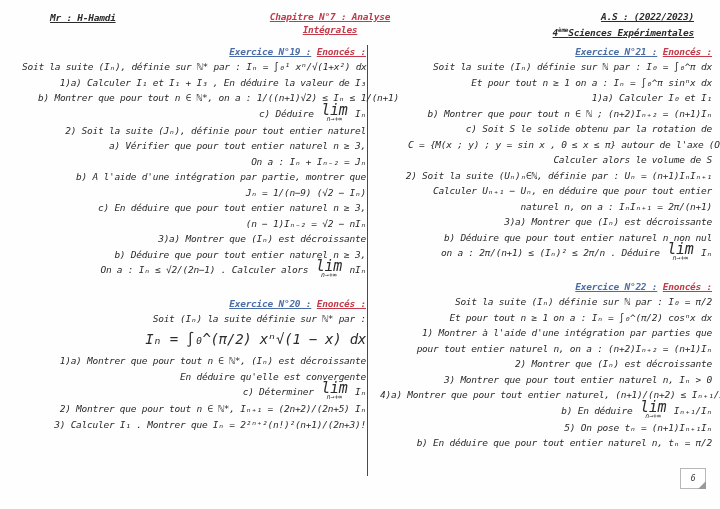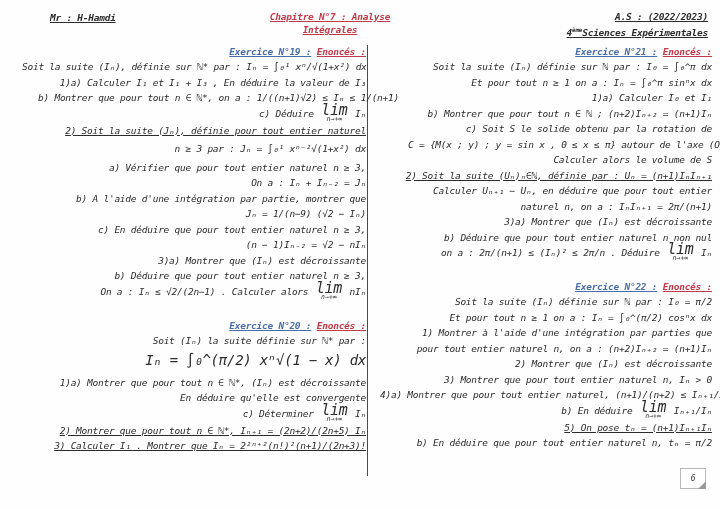--- a/index.html
+++ b/index.html
@@ -4,35 +4,35 @@
 <style>
   html,body{margin:0;padding:0;}
   body{
     width:720px;height:509px;position:relative;background:#fefefe;
     font-family:"DejaVu Sans Mono",monospace;font-style:italic;
     color:#2b2b2b;font-size:9.5px;letter-spacing:-0.25px;overflow:hidden;
   }
   .hdr-left{position:absolute;left:50px;top:12px;font-weight:bold;text-decoration:underline;}
   .hdr-center{position:absolute;left:200px;top:10px;width:260px;text-align:center;font-weight:bold;}
   .hdr-center div{text-decoration:underline;line-height:13px;}
-  .hdr-right{position:absolute;right:12px;top:10px;width:220px;text-align:right;font-weight:bold;}
+  .hdr-right{position:absolute;right:26px;top:10px;width:220px;text-align:right;font-weight:bold;}
   .hdr-right div{text-decoration:underline;line-height:13px;}
   .red{color:#c13b4a;}
   sup{font-size:6px;}
   .divider{position:absolute;left:367px;top:45px;width:1px;height:431px;background:#4a4a4a;}
   .col{position:absolute;top:44px;text-align:right;}
   .col-left{left:22px;width:344px;}
   .col-right{left:380px;width:332px;}
   .ex{margin:0 0 0 0;}
   .ex + .ex{margin-top:17px;}
   .ex-title{font-weight:bold;line-height:15px;white-space:nowrap;}
   .t-blue{color:#4a6da7;text-decoration:underline;}
   .t-red{color:#c13b4a;text-decoration:underline;}
   .line{line-height:15.5px;white-space:nowrap;}
-  .i1{padding-left:8px;text-decoration:underline;}
+  .i1{padding-left:8px;}
   .i2{padding-left:16px;}
   .i3{padding-left:28px;}
   .i4{padding-left:44px;}
   .tall{margin:3px 0;}
   .tall2{margin:5px 0 6px 0;font-size:14px;}
   .limwrap{display:inline-flex;flex-direction:column;align-items:center;vertical-align:middle;line-height:1;margin:0 2px;}
   .limtop{font-size:15px;line-height:9px;}
   .limsub{font-size:6.5px;line-height:7px;margin-top:1px;letter-spacing:0;}
   .page-box{
     position:absolute;left:680px;top:468px;width:24px;height:19px;
@@ -72,21 +72,20 @@
       <div class="line">Soit la suite (Iₙ), définie sur ℕ* par : Iₙ = ∫₀¹ xⁿ/√(1+x²) dx</div>
       <div class="line">1)a) Calculer I₁ et I₁ + I₃ , En déduire la valeur de I₃</div>
       <div class="line i2">b) Montrer que pour tout n ∈ ℕ*, on a : 1/((n+1)√2) ≤ Iₙ ≤ 1/(n+1)</div>
       <div class="line i2">
         <span>c) Déduire </span><span class="limwrap">
             <span class="limtop">lim</span>
             <span class="limsub">n→+∞</span>
           </span><span> Iₙ</span>
       </div>
       <div class="line i1">2) Soit la suite (Jₙ), définie pour tout entier naturel</div>
-      <div class="line i4 tall">n ≥ 3 par : Jₙ = ∫₀¹ xⁿ⁻²√(1+x²) dx</div>
       <div class="line i2">a) Vérifier que pour tout entier naturel n ≥ 3,</div>
       <div class="line i3">On a : Iₙ + Iₙ₋₂ = Jₙ</div>
       <div class="line i2">b) A l'aide d'une intégration par partie, montrer que</div>
       <div class="line i3">Jₙ = 1/(n−9) (√2 − Iₙ)</div>
       <div class="line i2">c) En déduire que pour tout entier naturel n ≥ 3,</div>
       <div class="line i3">(n − 1)Iₙ₋₂ = √2 − nIₙ</div>
       <div class="line">3)a) Montrer que (Iₙ) est décroissante</div>
       <div class="line i2">b) Déduire que pour tout entier naturel n ≥ 3,</div>
       <div class="line i3">
         <span>On a : Iₙ ≤ √2/(2n−1) . Calculer alors </span><span class="limwrap">

